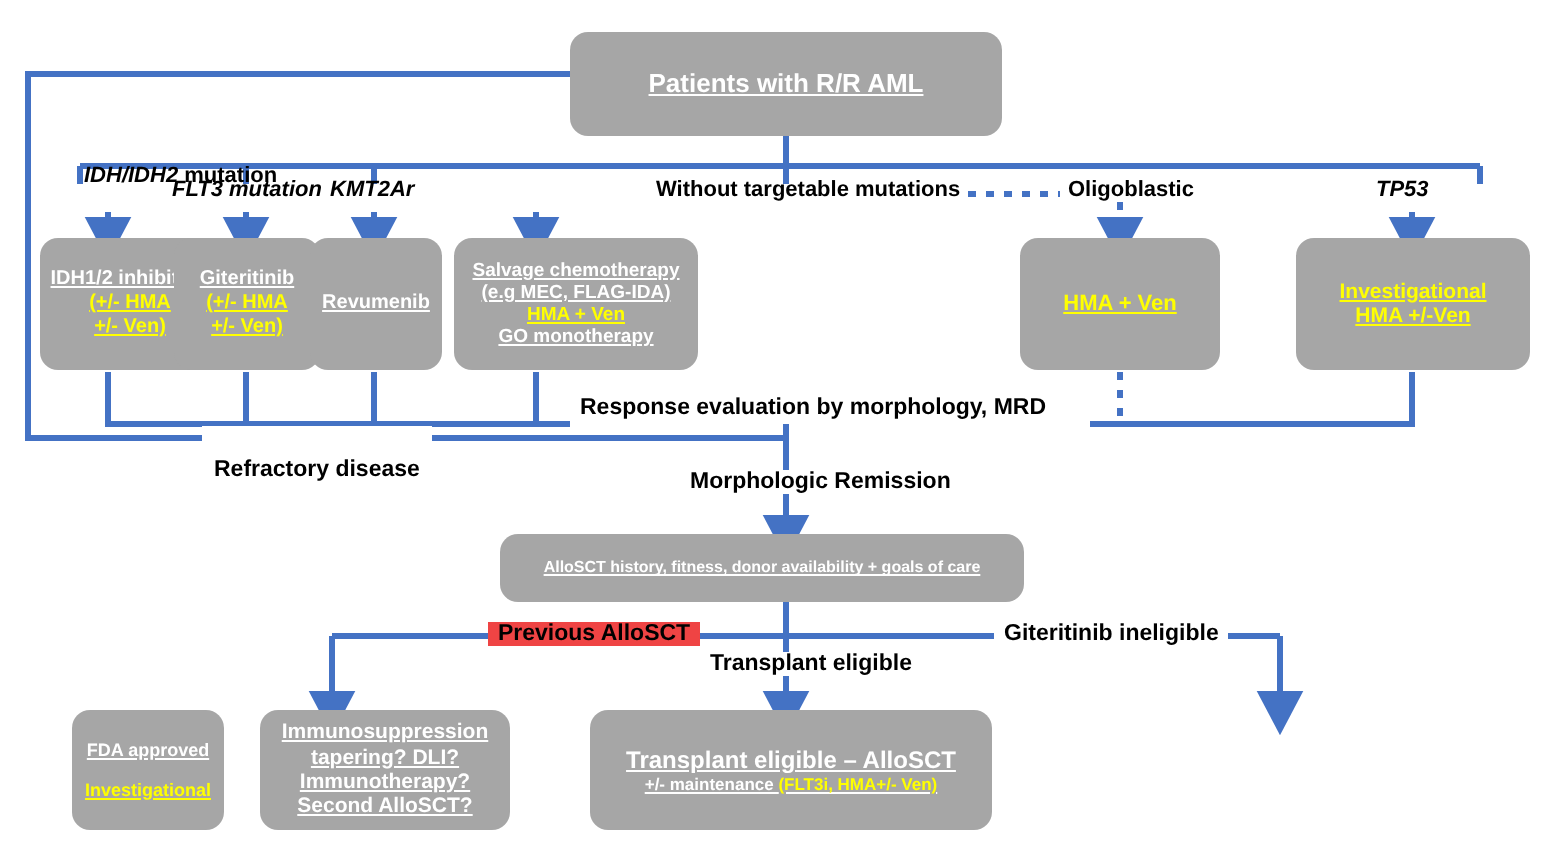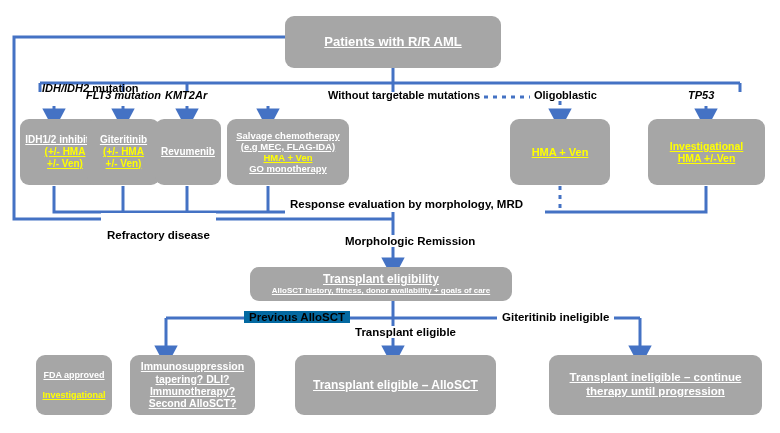--- a/index.html
+++ b/index.html
@@ -134,25 +134,24 @@
 
   <div class="lbl" style="left:101px;top:213px;font-size:11.5px;background:#ffffff;padding:16px 6px;">
     <span>Refractory disease</span>
   </div>
 
   <div class="lbl" style="left:341px;top:235px;font-size:11.5px;background:#ffffff;padding:0 4px;">
     <span>Morphologic  Remission</span>
   </div>
 
   <div class="node" style="left:250px;top:267px;width:262px;height:34px;">
-    <span class="ln white" style="font-size:12px;font-weight:bold;">Transplant  eligibility</span>
     <span class="ln white" style="font-size:8px;font-weight:bold;">AlloSCT history, fitness, donor availability + goals of care</span>
   </div>
 
-  <div class="lbl" style="left:244px;top:311px;font-size:11.5px;background:#0369a1;padding:0 5px;">
+  <div class="lbl" style="left:244px;top:311px;font-size:11.5px;background:#ef4444;padding:0 5px;">
     <span>Previous AlloSCT</span>
   </div>
   <div class="lbl" style="left:350px;top:326px;font-size:11.5px;background:#ffffff;padding:0 5px;">
     <span>Transplant  eligible</span>
   </div>
   <div class="lbl" style="left:497px;top:311px;font-size:11.5px;background:#ffffff;padding:0 5px;">
     <span>Giteritinib  ineligible</span>
   </div>
 
   <div class="node" style="left:36px;top:355px;width:76px;height:60px;font-size:9px;font-weight:bold;gap:9px;">
@@ -162,20 +161,19 @@
 
   <div class="node" style="left:130px;top:355px;width:125px;height:60px;font-size:10.5px;font-weight:bold;">
     <span class="ln white">Immunosuppression</span>
     <span class="ln white">tapering? DLI?</span>
     <span class="ln white">Immunotherapy?</span>
     <span class="ln white">Second AlloSCT?</span>
   </div>
 
   <div class="node" style="left:295px;top:355px;width:201px;height:60px;">
     <span class="ln white" style="font-size:12px;font-weight:bold;">Transplant  eligible – AlloSCT</span>
+    <span class="ln" style="font-size:8.5px;font-weight:bold;color:#ffffff;">
+      <span>+/- maintenance </span><span class="yellow">(FLT3i, HMA+/- Ven)</span>
+    </span>
   </div>
 
-  <div class="node" style="left:549px;top:355px;width:213px;height:60px;font-size:11.5px;font-weight:bold;">
-    <span class="ln white">Transplant  ineligible – continue</span>
-    <span class="ln white">therapy until progression</span>
-  </div>
 
 </div>
 
 </body></html>

